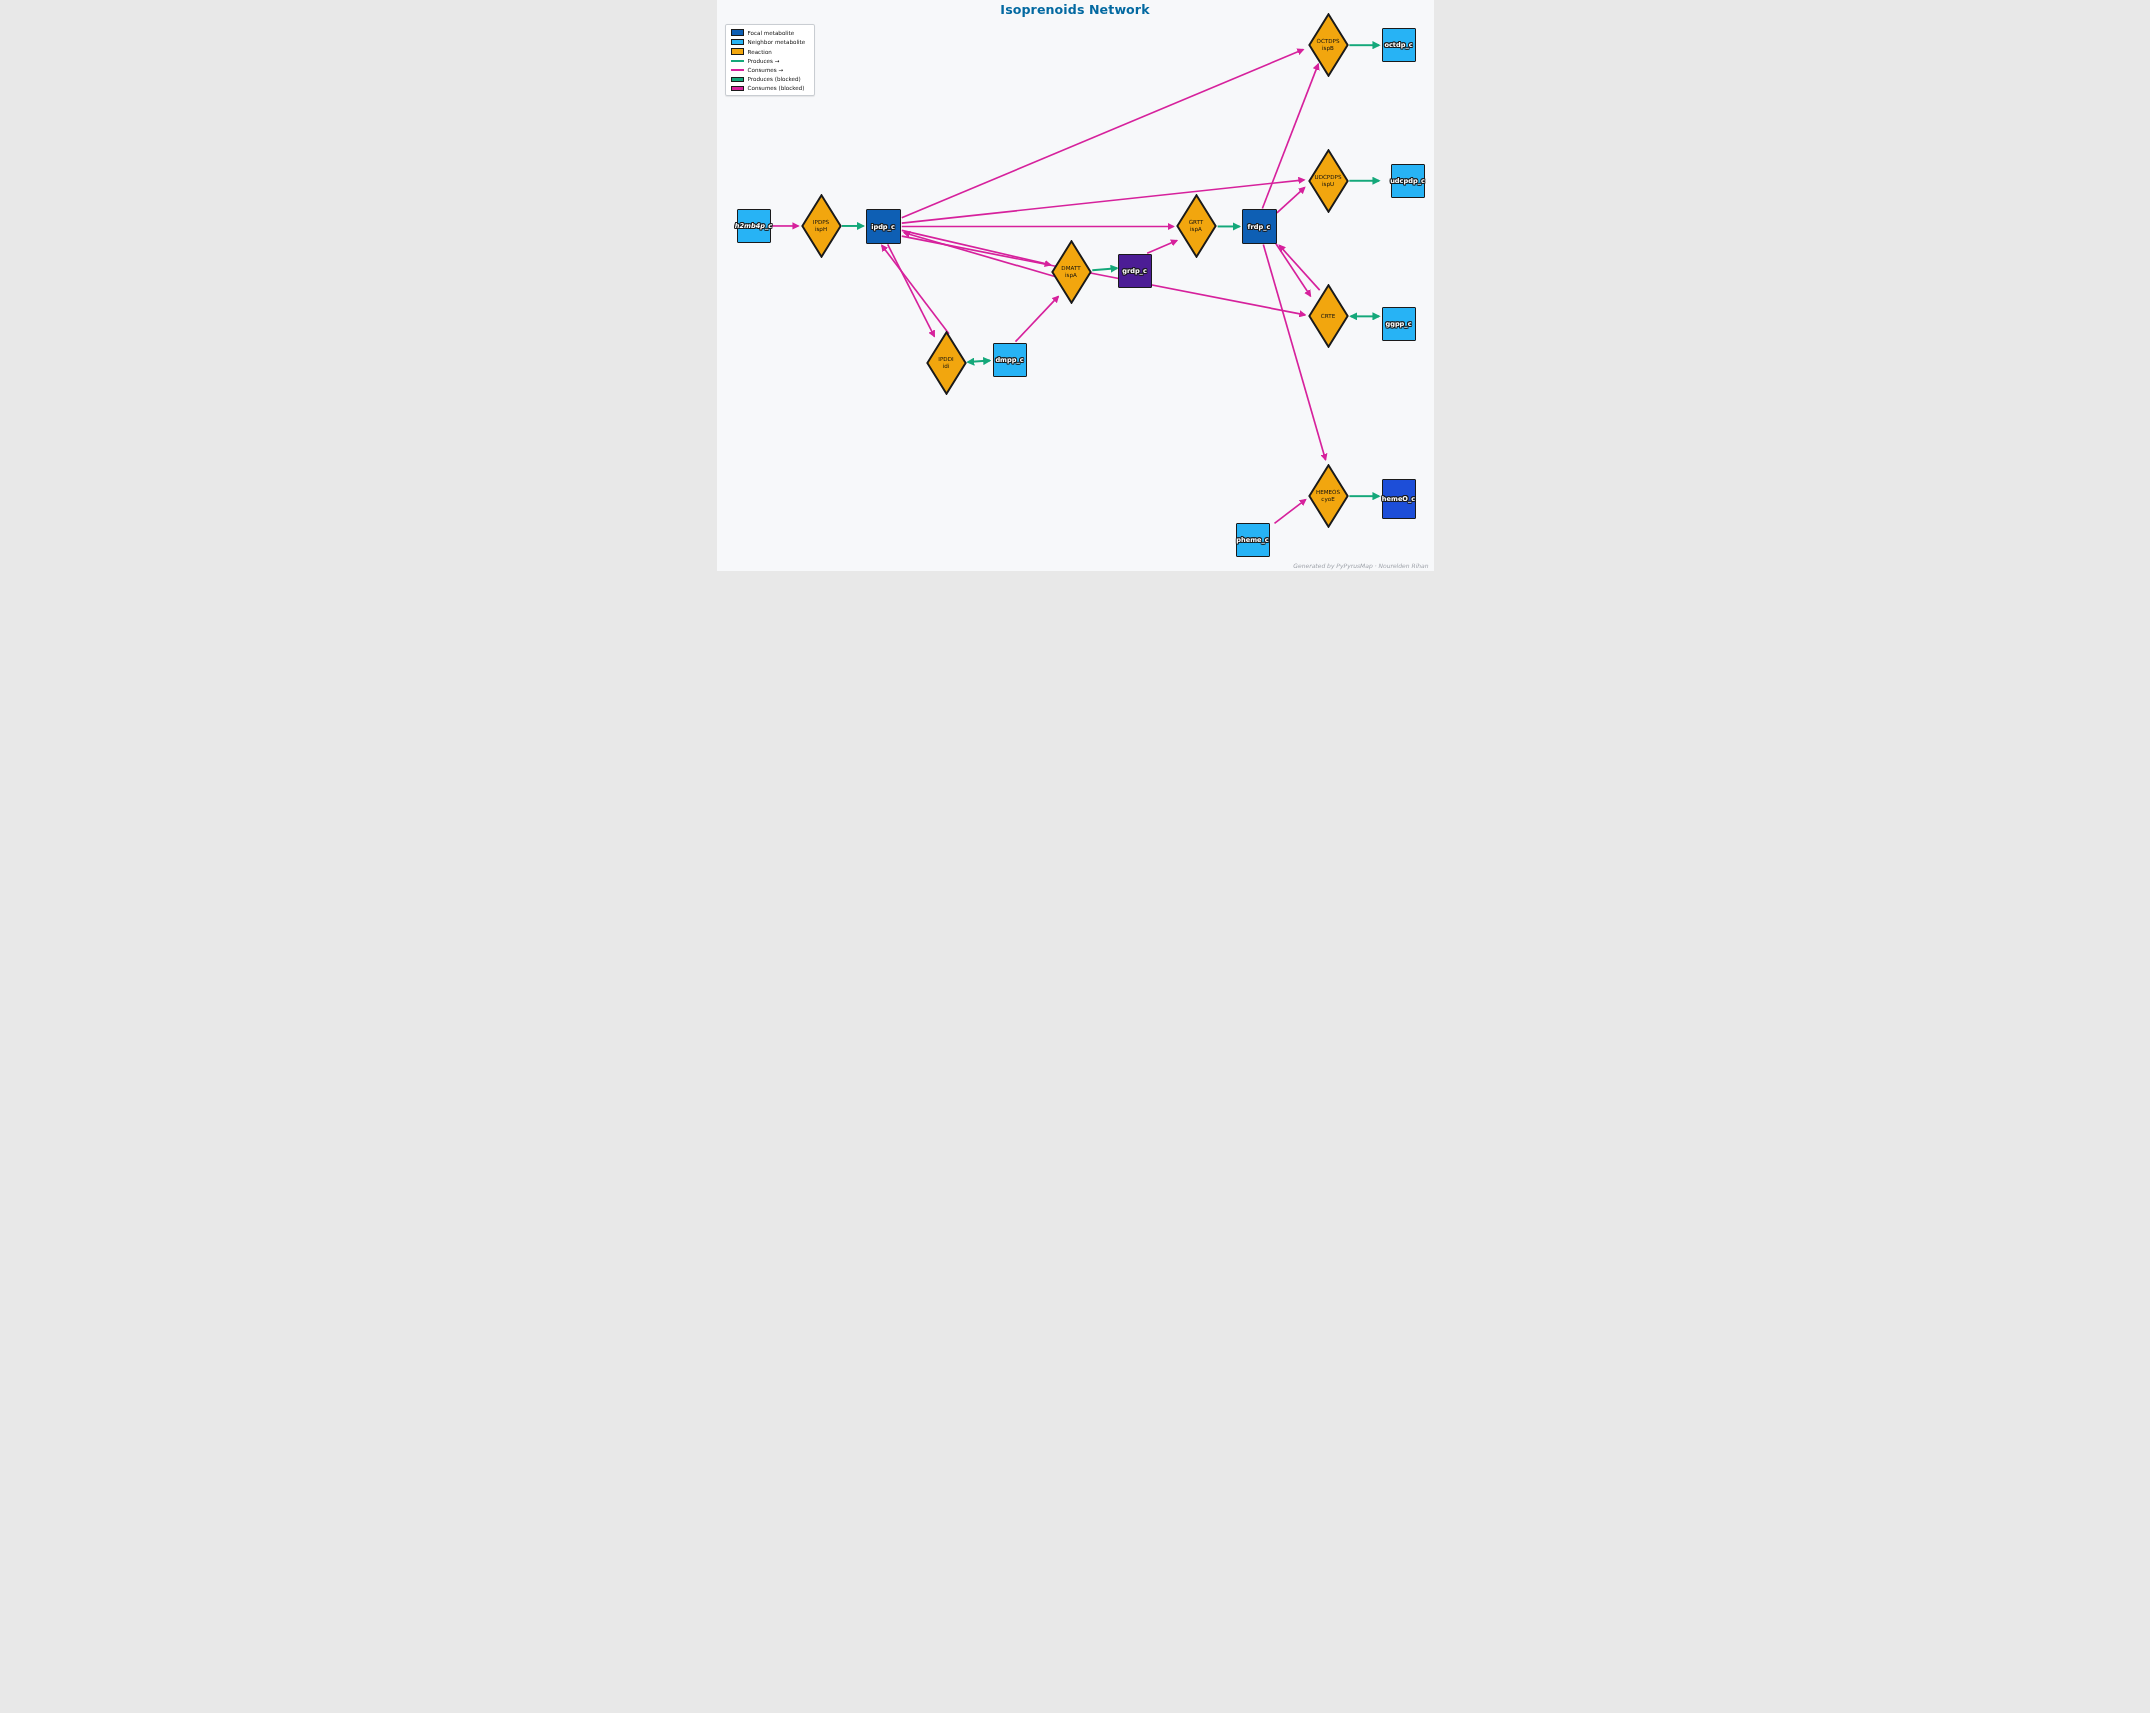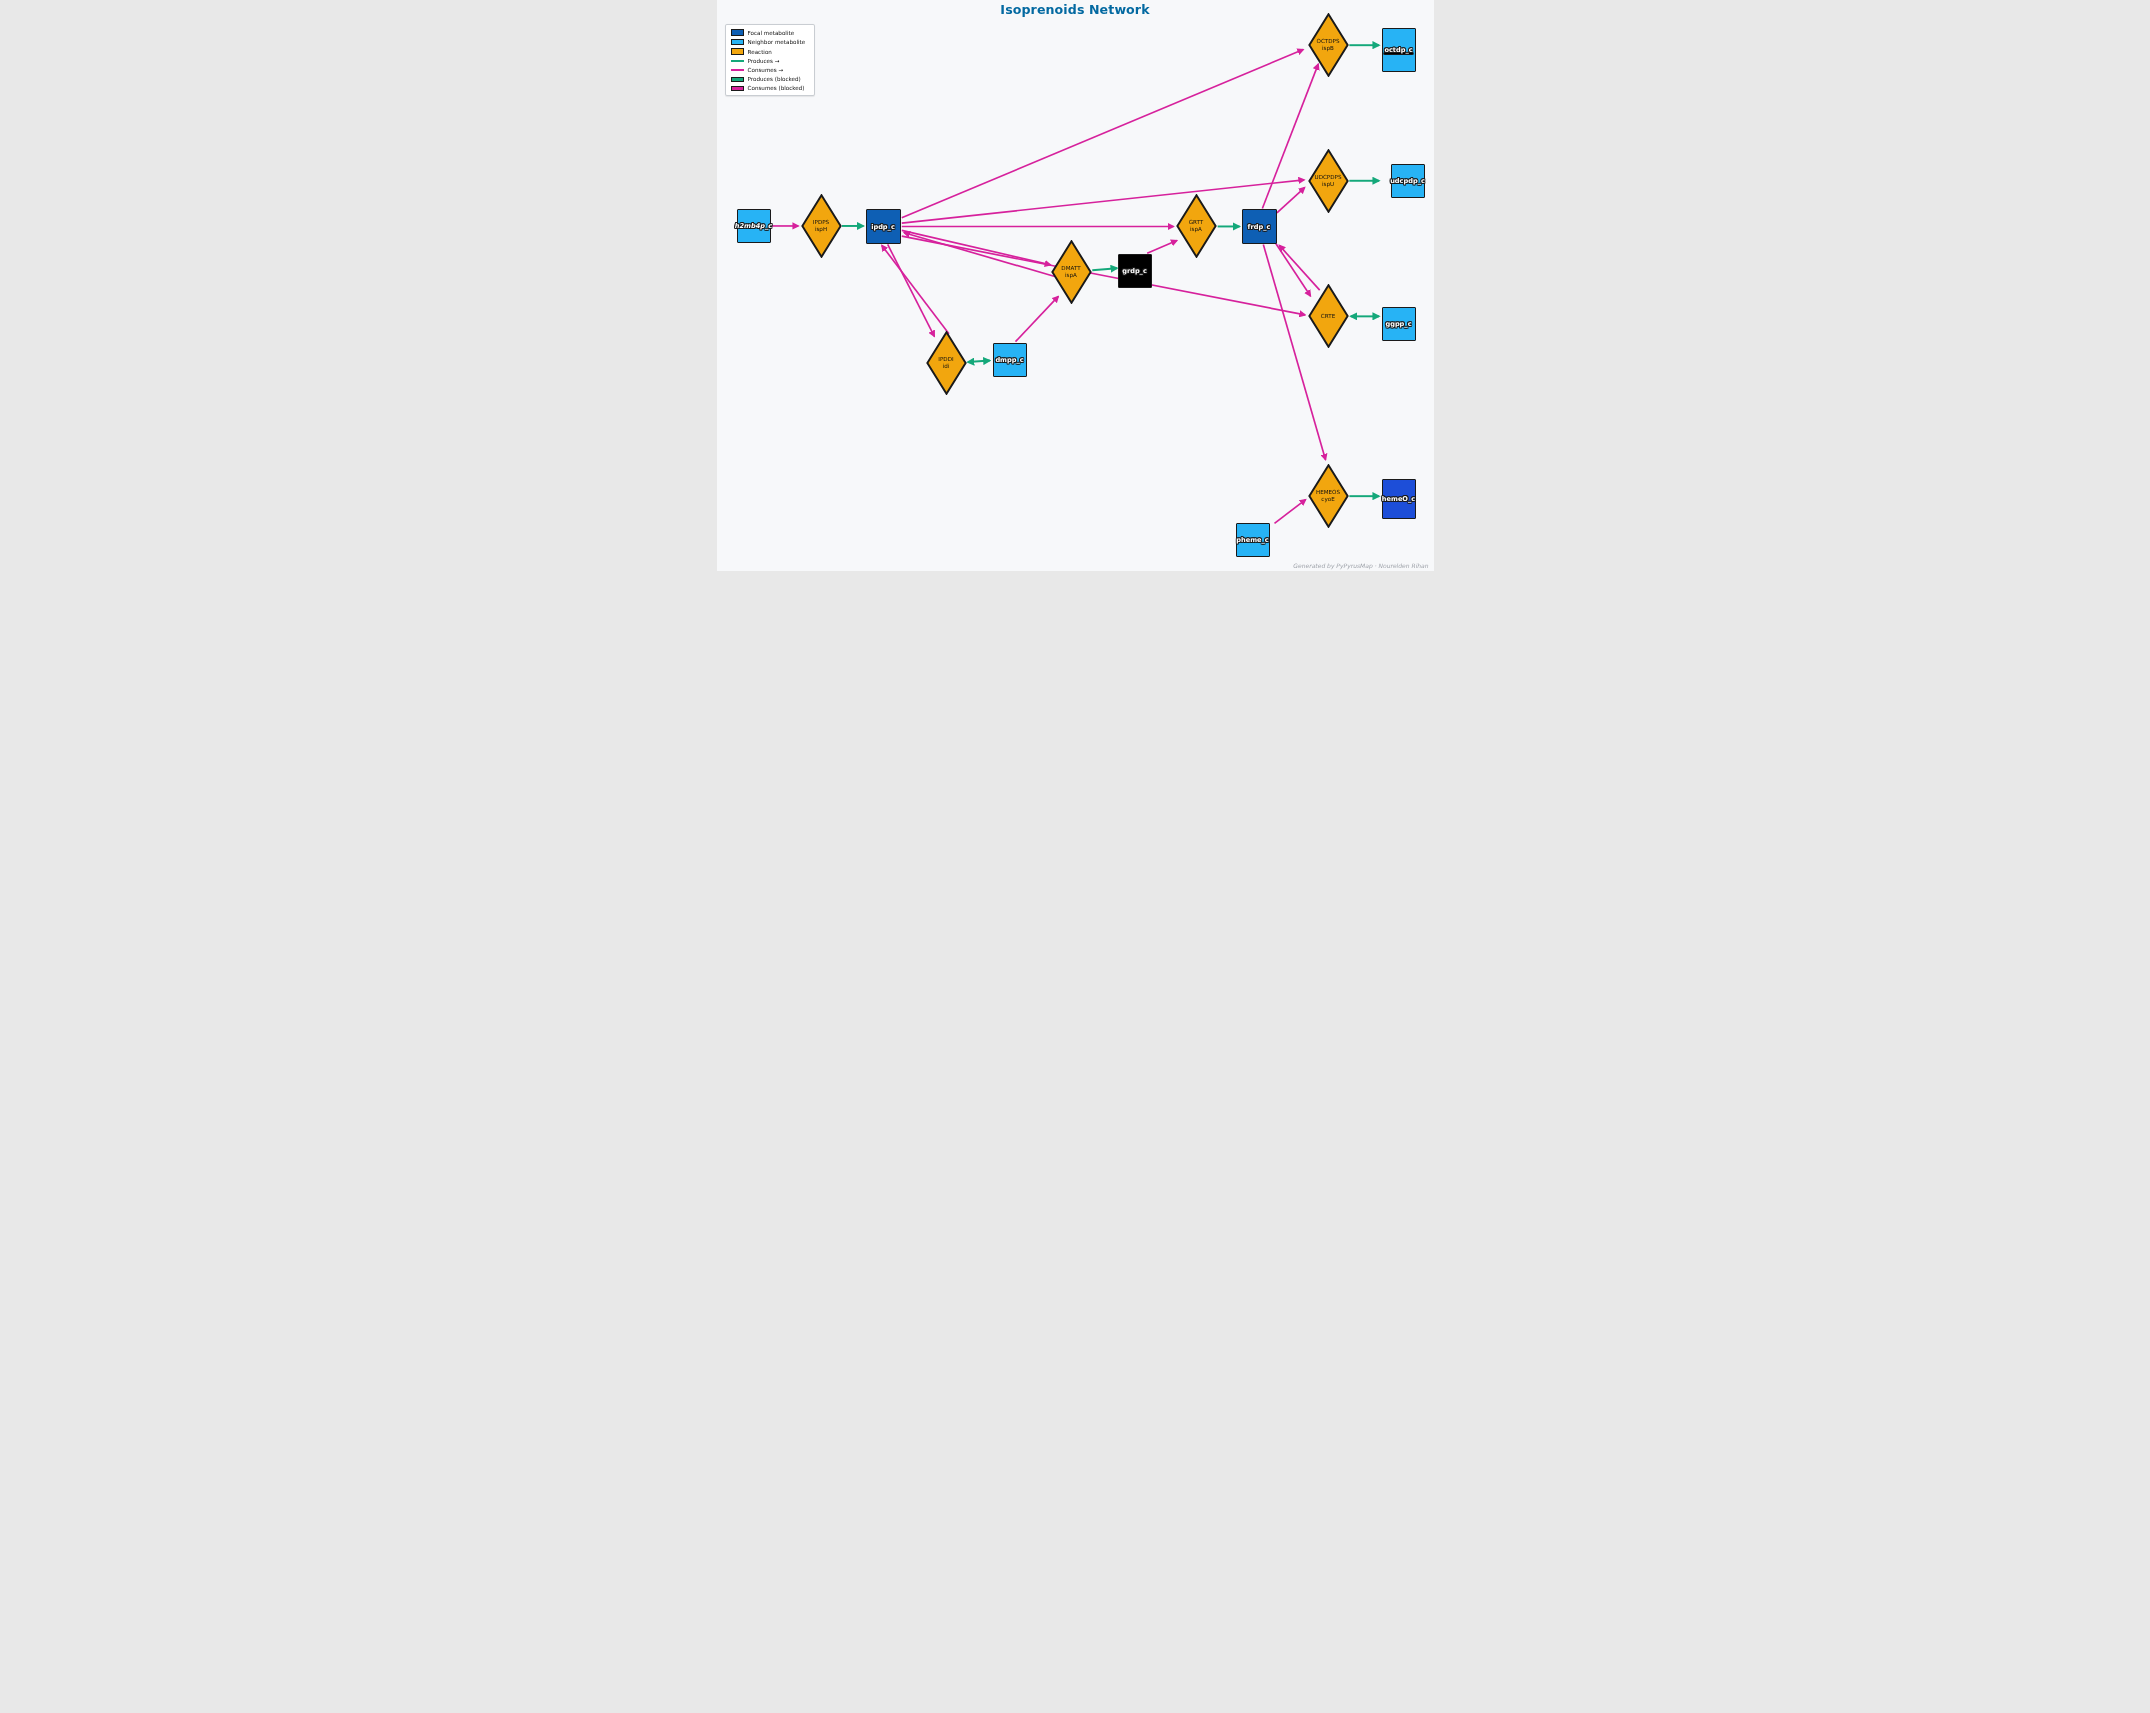--- a/index.html
+++ b/index.html
@@ -166,21 +166,21 @@
       </div>
       <div class="node" style="left: 334px; top: 240px; width: 41px; height: 64px;">
         <svg class="diamond" width="41" height="64" viewBox="0 0 84 132">
           <polygon points="42,2.5 81.5,66 42,129.5 2.5,66" fill="#f2a60e" stroke="#1a1a1a" stroke-width="4"></polygon>
         </svg>
         <div class="rx-label">
           <div>DMATT</div>
           <div>ispA</div>
         </div>
       </div>
-      <div class="node met-box" style="left: 401px; top: 254px; width: 34px; height: 34px; background: #000000;">
+      <div class="node met-box" style="left: 401px; top: 254px; width: 34px; height: 34px; background: #4c1d95;">
         <span class="met-label">grdp_c</span>
       </div>
       <div class="node" style="left: 459px; top: 194px; width: 41px; height: 64px;">
         <svg class="diamond" width="41" height="64" viewBox="0 0 84 132">
           <polygon points="42,2.5 81.5,66 42,129.5 2.5,66" fill="#f2a60e" stroke="#1a1a1a" stroke-width="4"></polygon>
         </svg>
         <div class="rx-label">
           <div>GRTT</div>
           <div>ispA</div>
         </div>
@@ -190,21 +190,21 @@
       </div>
       <div class="node" style="left: 591px; top: 13px; width: 41px; height: 64px;">
         <svg class="diamond" width="41" height="64" viewBox="0 0 84 132">
           <polygon points="42,2.5 81.5,66 42,129.5 2.5,66" fill="#f2a60e" stroke="#1a1a1a" stroke-width="4"></polygon>
         </svg>
         <div class="rx-label">
           <div>OCTDPS</div>
           <div>ispB</div>
         </div>
       </div>
-      <div class="node met-box" style="left: 665px; top: 28px; width: 34px; height: 44px; background: rgb(39, 179, 245); text-decoration: underline;">
+      <div class="node met-box" style="left: 665px; top: 28px; width: 34px; height: 34px; background: rgb(39, 179, 245);">
         <span class="met-label">octdp_c</span>
       </div>
       <div class="node" style="left: 591px; top: 149px; width: 41px; height: 64px;">
         <svg class="diamond" width="41" height="64" viewBox="0 0 84 132">
           <polygon points="42,2.5 81.5,66 42,129.5 2.5,66" fill="#f2a60e" stroke="#1a1a1a" stroke-width="4"></polygon>
         </svg>
         <div class="rx-label">
           <div>UDCPDPS</div>
           <div>ispU</div>
         </div>

